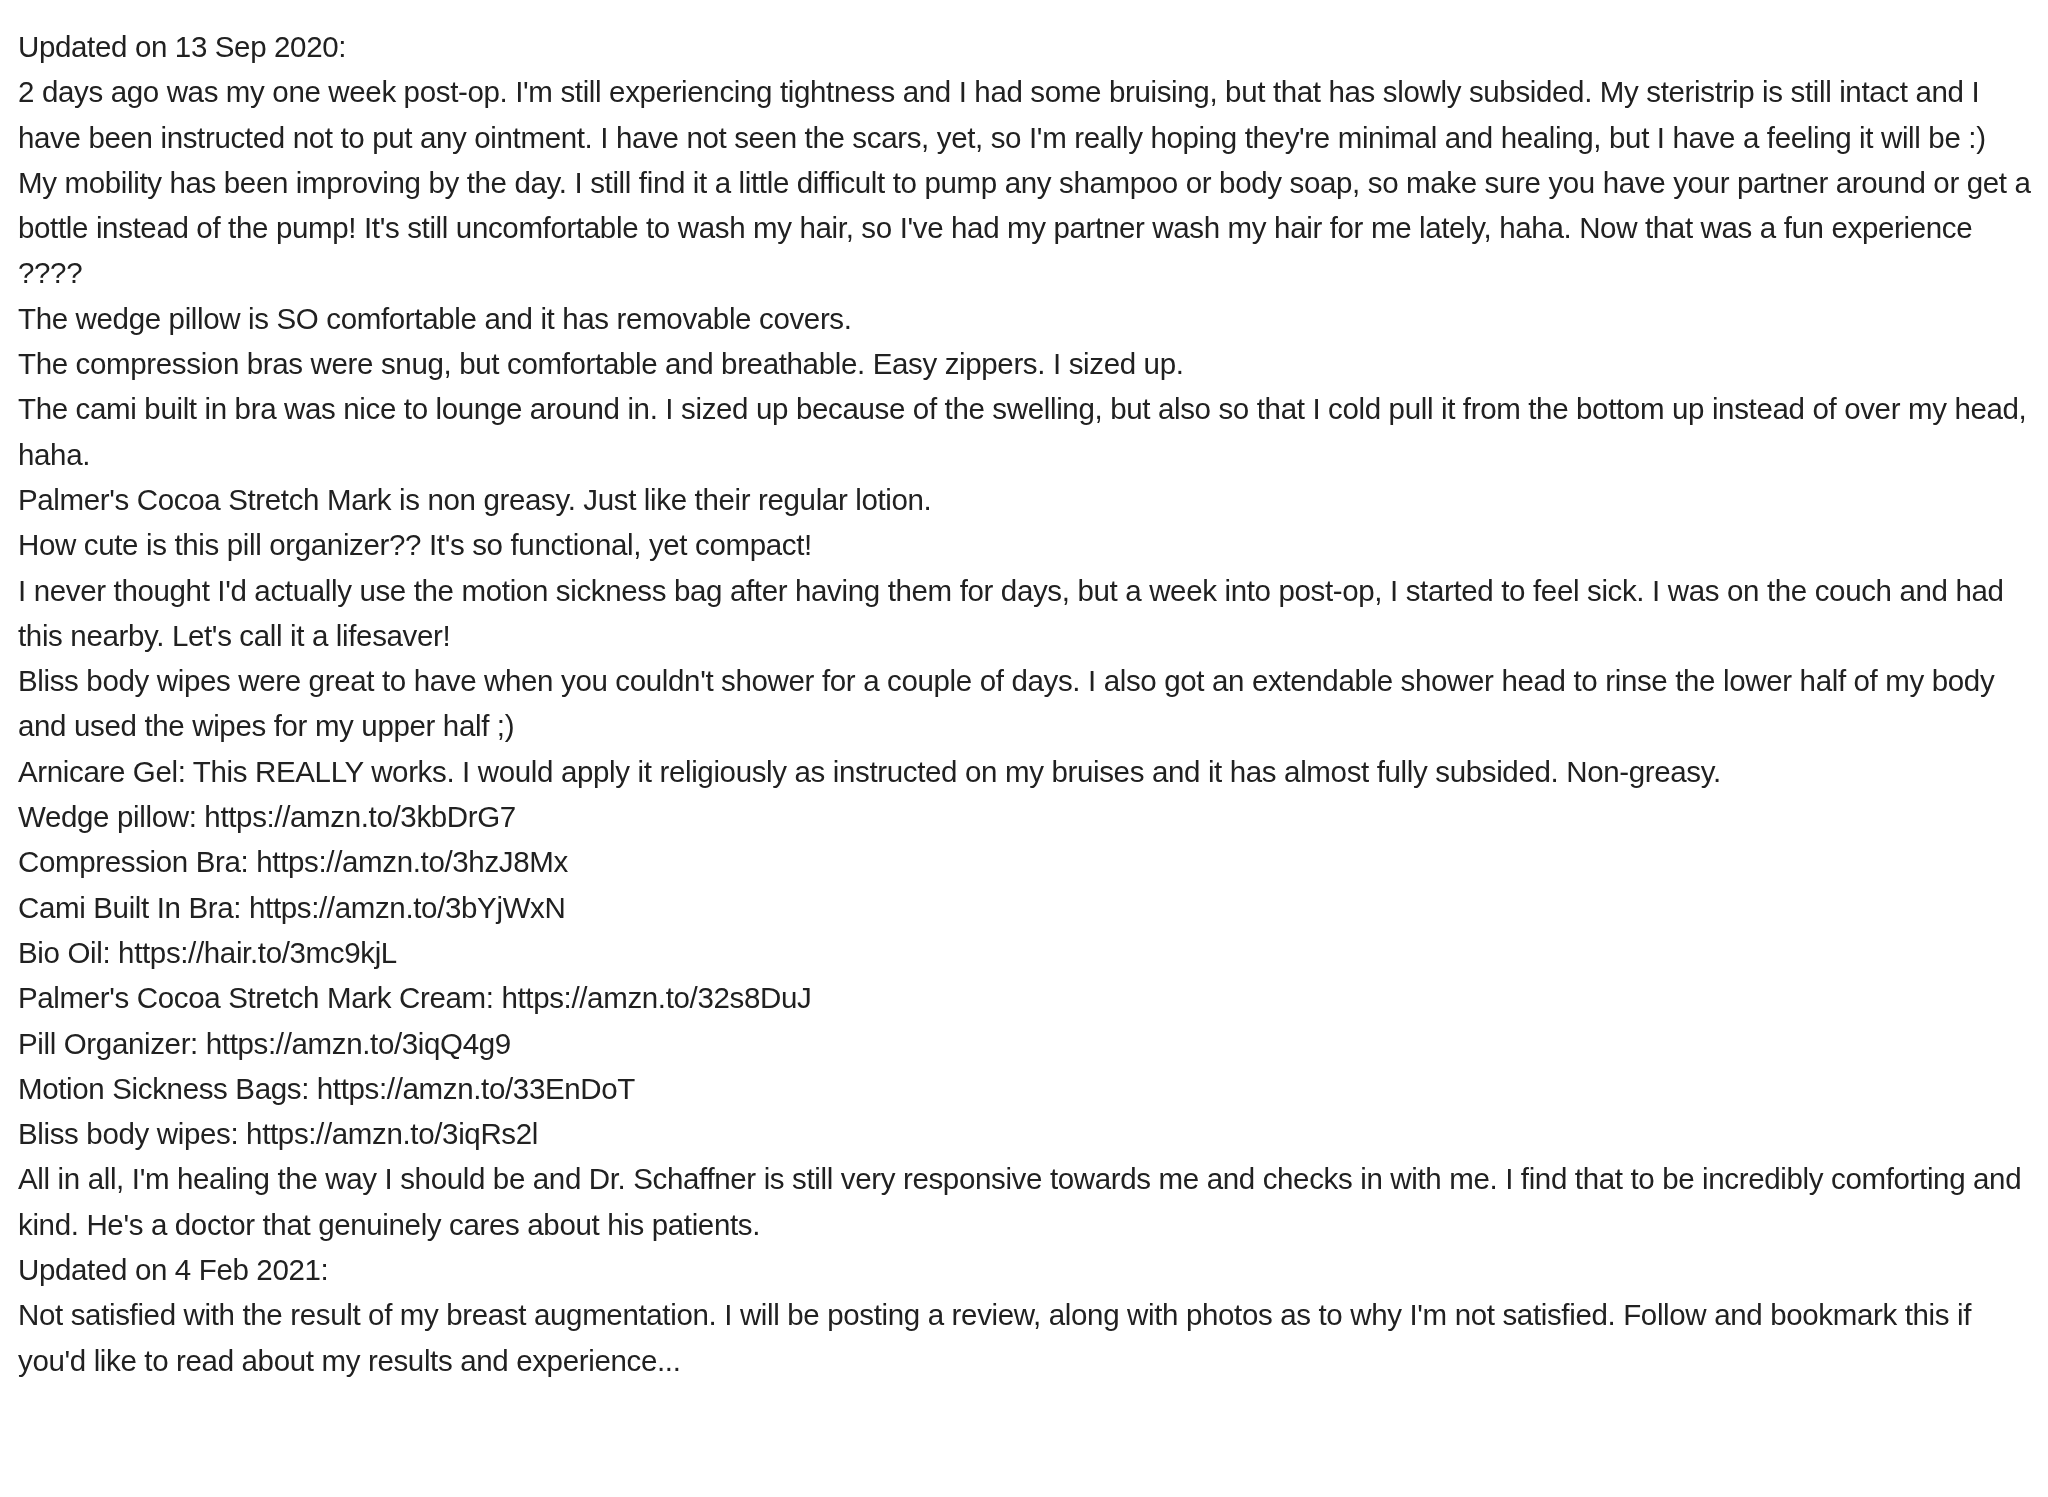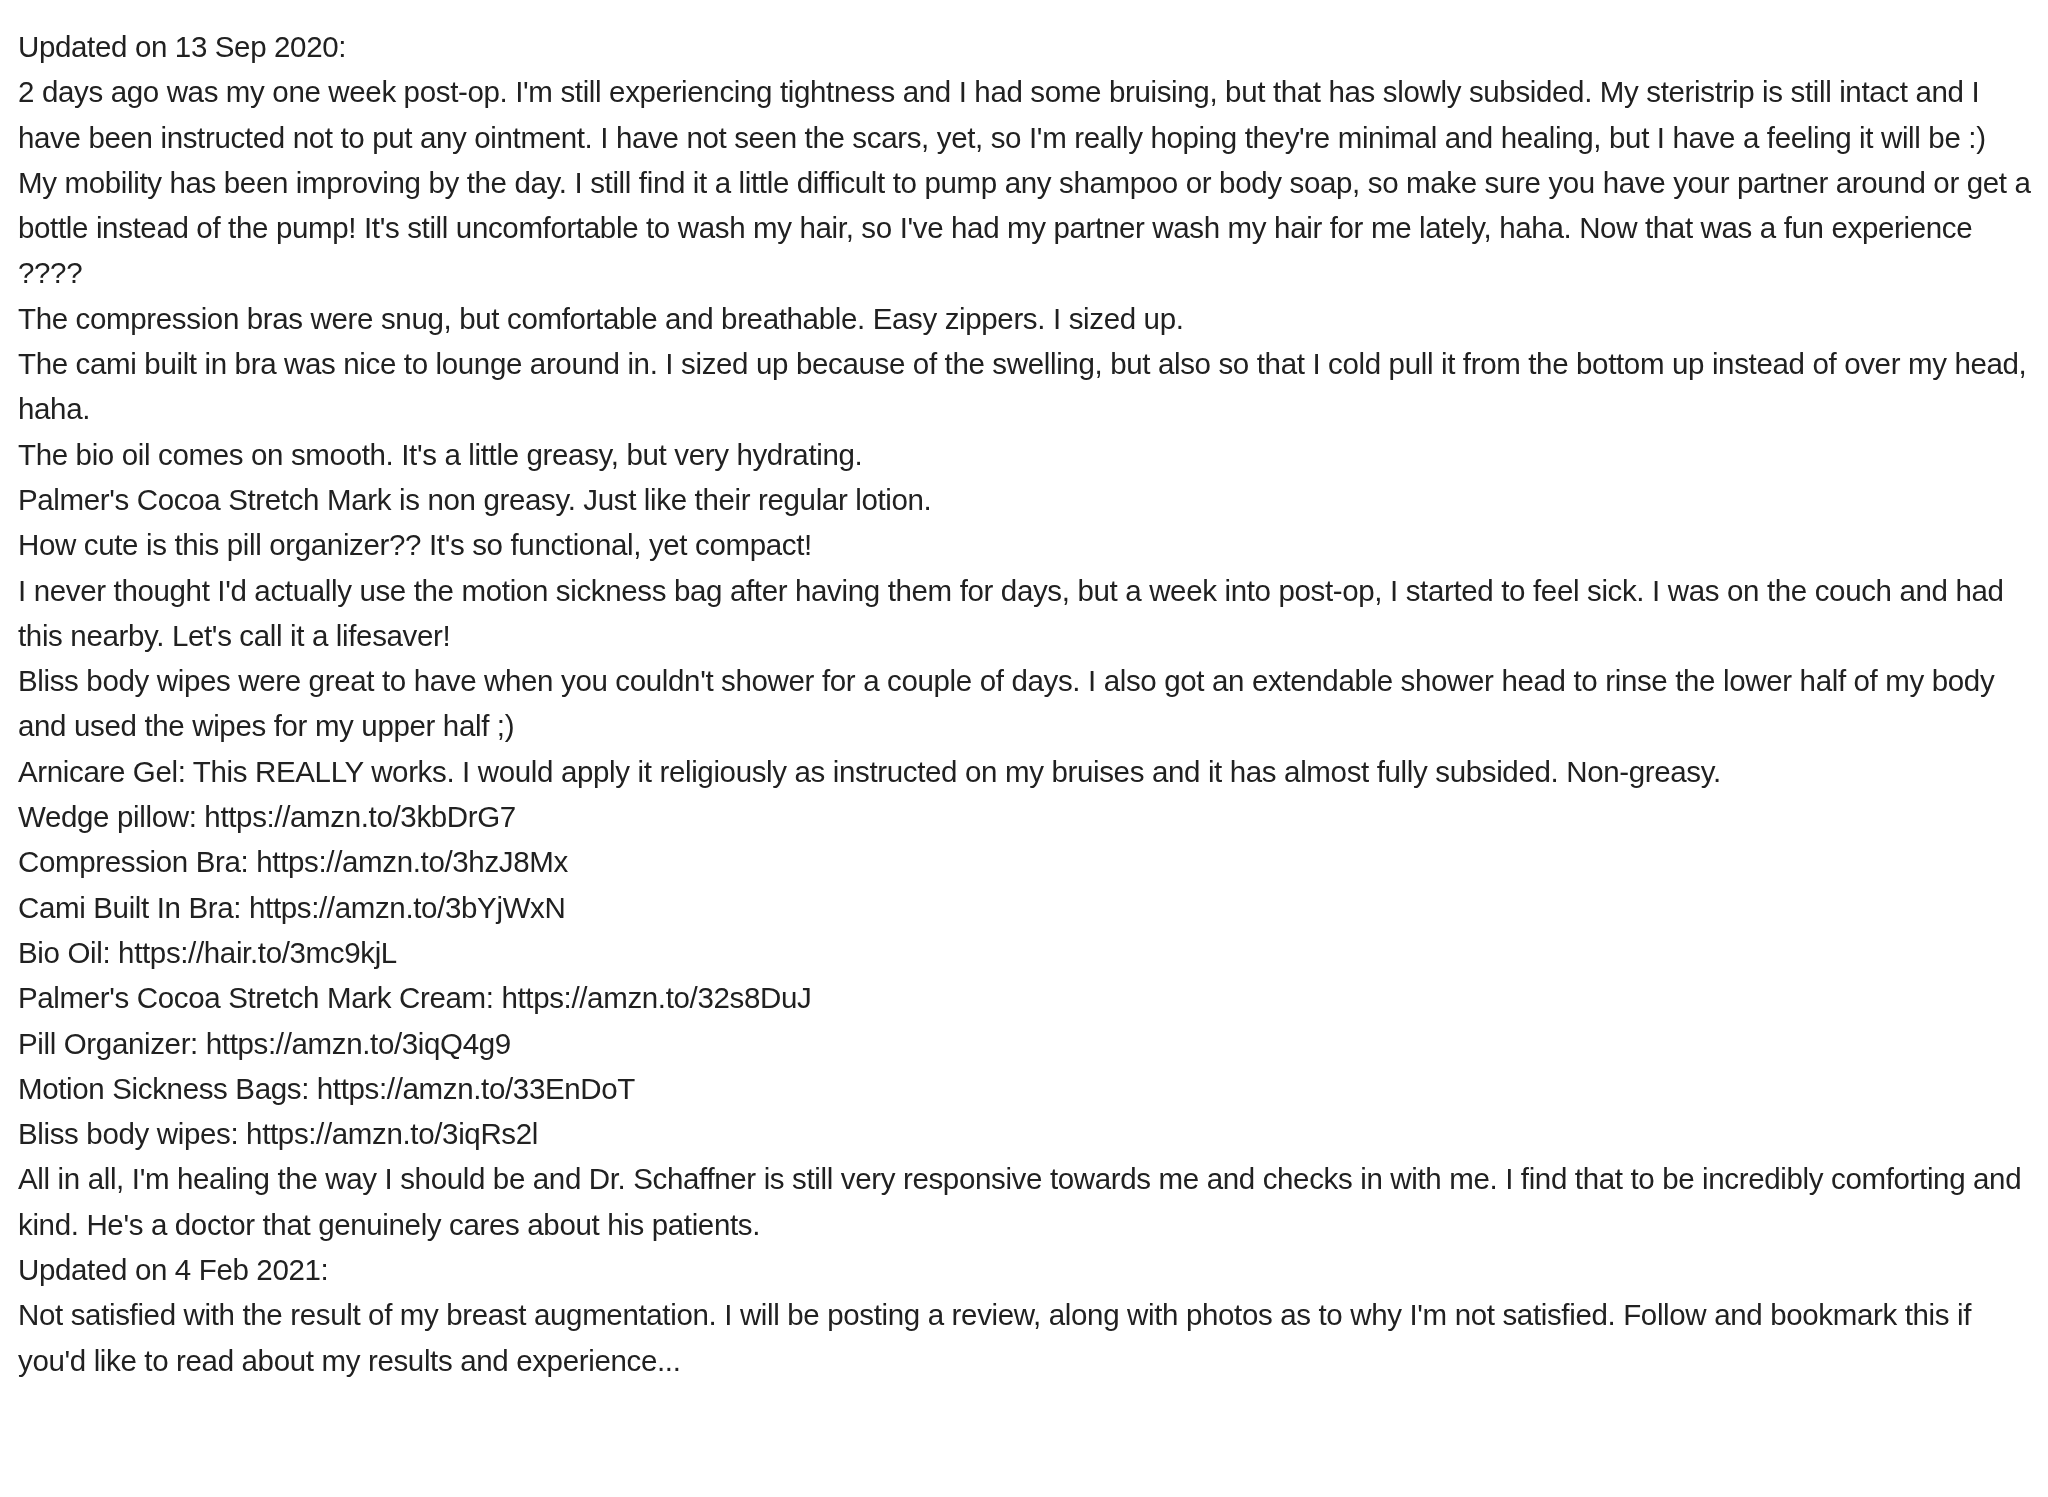--- a/index.html
+++ b/index.html
@@ -27,23 +27,23 @@
     overflow-wrap: break-word;
   }
 </style>
 </head>
 <body>
 
 <div class="doc">
     <p>Updated on 13 Sep 2020:</p>
     <p>2 days ago was my one week post-op. I'm still experiencing tightness and I had some bruising, but that has slowly subsided. My steristrip is still intact and I have been instructed not to put any ointment. I have not seen the scars, yet, so I'm really hoping they're minimal and healing, but I have a feeling it will be :)</p>
     <p>My mobility has been improving by the day. I still find it a little difficult to pump any shampoo or body soap, so make sure you have your partner around or get a bottle instead of the pump! It's still uncomfortable to wash my hair, so I've had my partner wash my hair for me lately, haha. Now that was a fun experience ????</p>
+    <p>The wedge pillow is SO comfortable and it has removable covers.</p>
     <p>The compression bras were snug, but comfortable and breathable. Easy zippers. I sized up.</p>
     <p>The cami built in bra was nice to lounge around in. I sized up because of the swelling, but also so that I cold pull it from the bottom up instead of over my head, haha.</p>
-    <p>The bio oil comes on smooth. It's a little greasy, but very hydrating.</p>
     <p>Palmer's Cocoa Stretch Mark is non greasy. Just like their regular lotion.</p>
     <p>How cute is this pill organizer?? It's so functional, yet compact!</p>
     <p>I never thought I'd actually use the motion sickness bag after having them for days, but a week into post-op, I started to feel sick. I was on the couch and had this nearby. Let's call it a lifesaver!</p>
     <p>Bliss body wipes were great to have when you couldn't shower for a couple of days. I also got an extendable shower head to rinse the lower half of my body and used the wipes for my upper half ;)</p>
     <p>Arnicare Gel: This REALLY works. I would apply it religiously as instructed on my bruises and it has almost fully subsided. Non-greasy.</p>
     <p>Wedge pillow: https://amzn.to/3kbDrG7</p>
     <p>Compression Bra: https://amzn.to/3hzJ8Mx</p>
     <p>Cami Built In Bra: https://amzn.to/3bYjWxN</p>
     <p>Bio Oil: https://hair.to/3mc9kjL</p>
     <p>Palmer's Cocoa Stretch Mark Cream: https://amzn.to/32s8DuJ</p>

